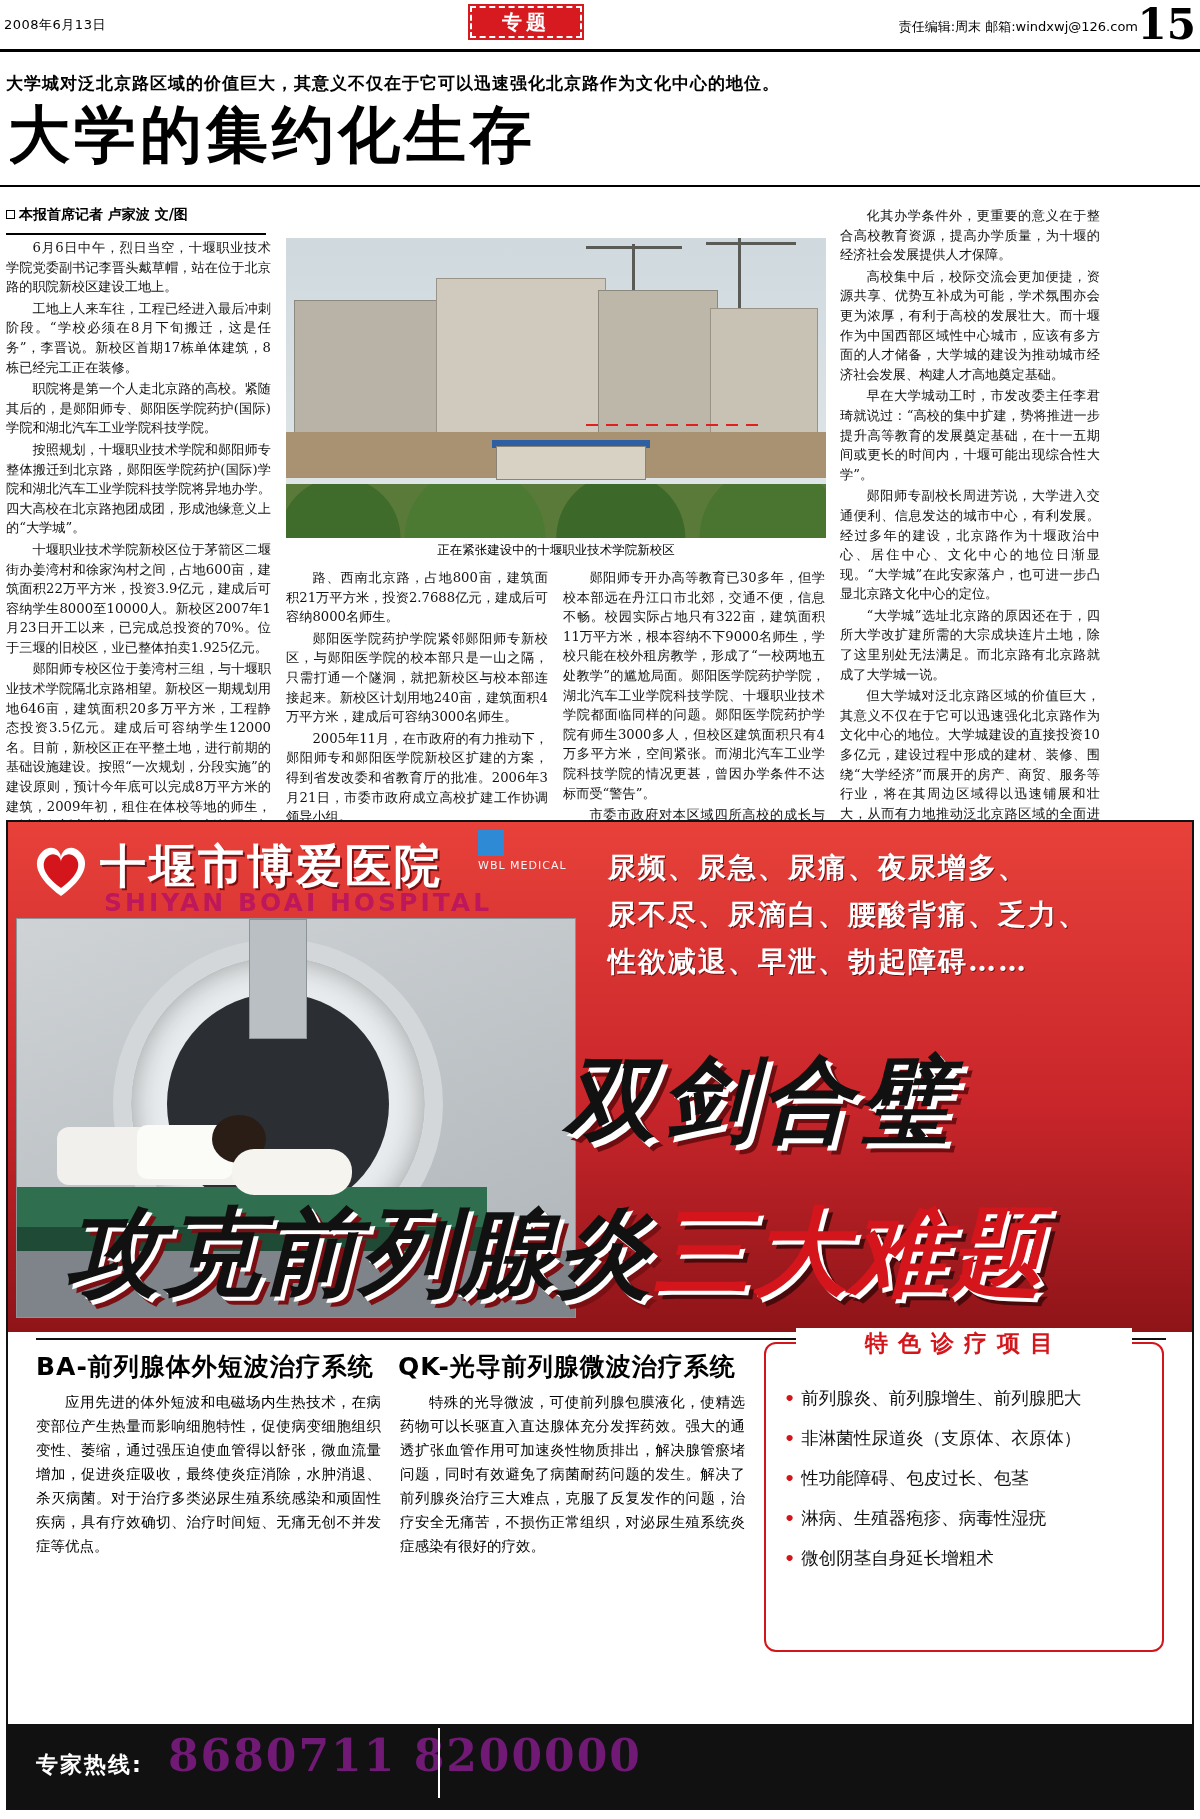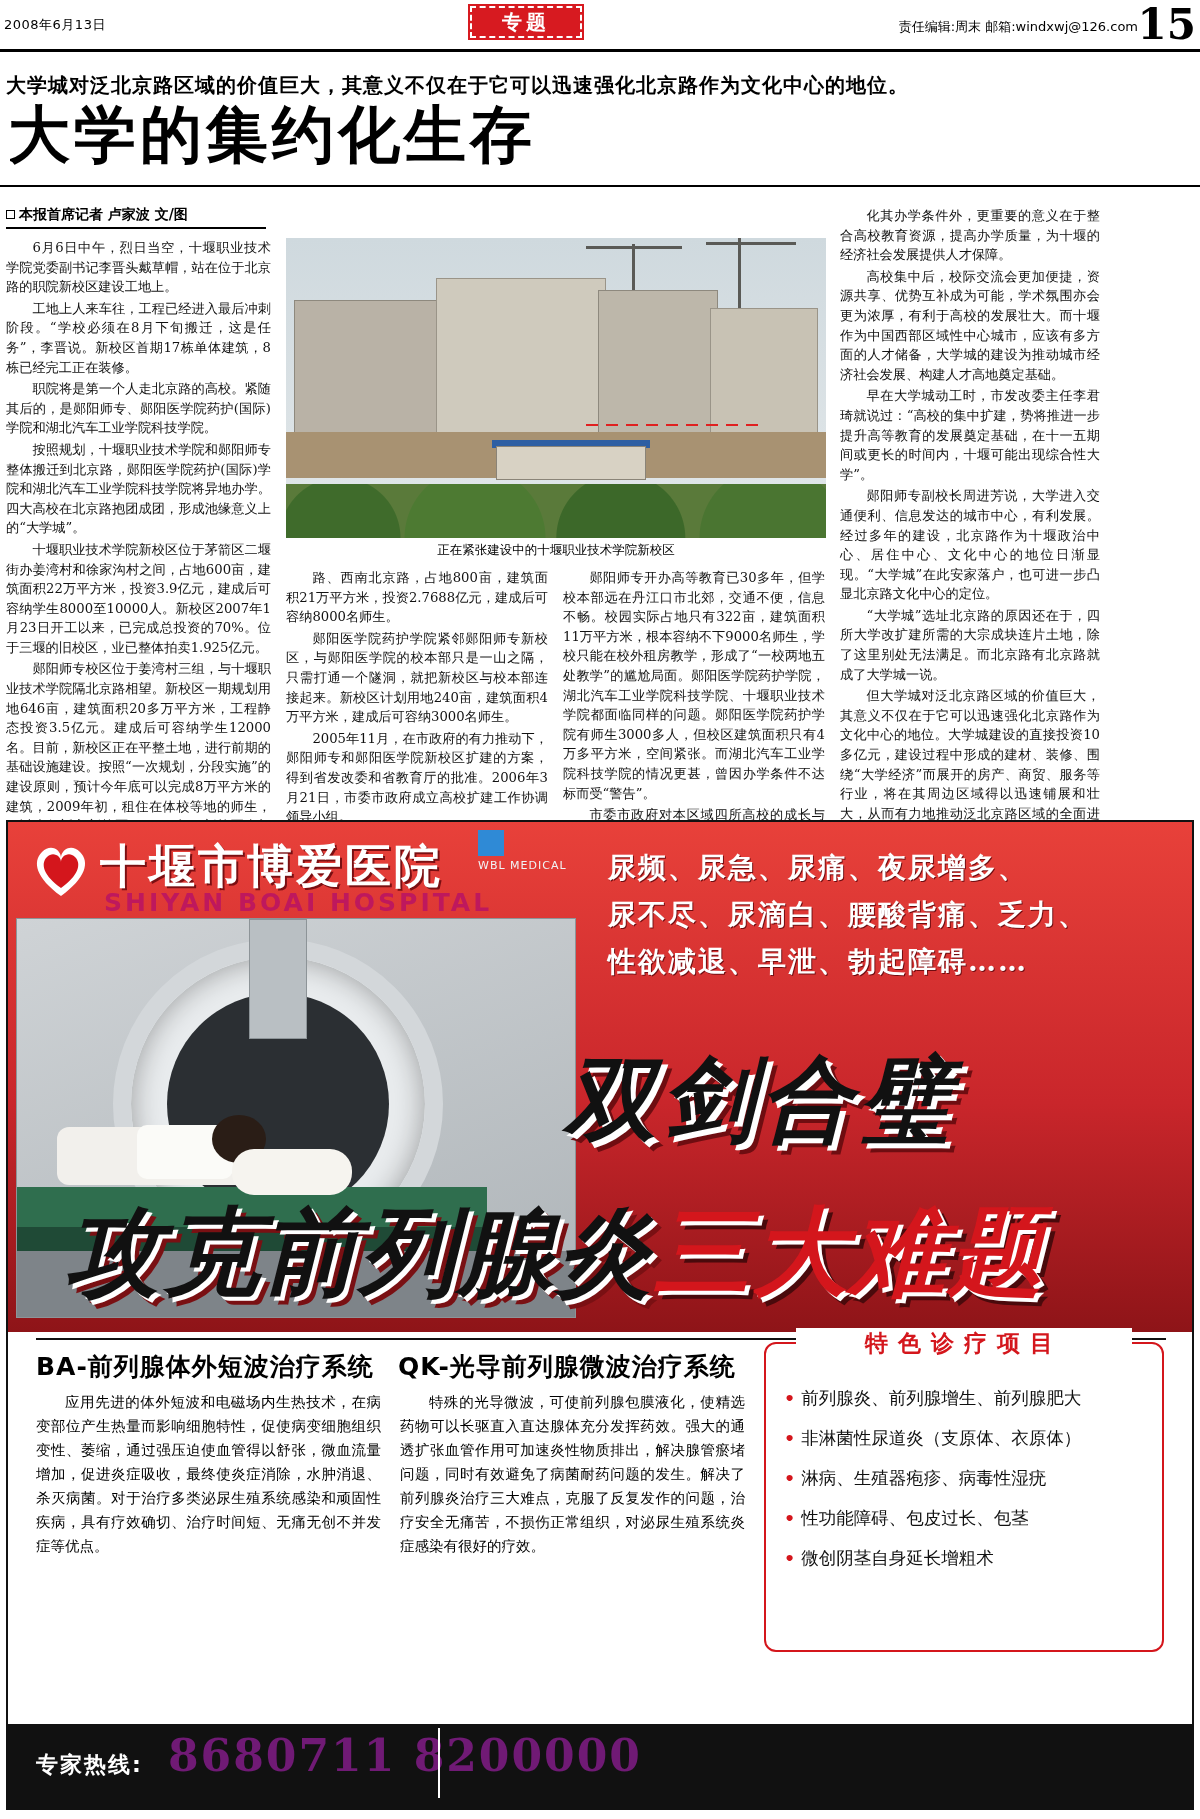--- a/index.html
+++ b/index.html
@@ -39,38 +39,38 @@
   }
   .mh-pageno {
     position:absolute; right:4px; top:2px;
     font-size:42px; font-weight:bold; line-height:46px;
     font-family:"DejaVu Serif","Liberation Serif",serif;
   }
 
   
   .kicker {
     position:absolute; left:6px; top:72px; width:1000px;
-    font-size:20px; font-weight:bold;
+    font-size:17px; font-weight:bold;
     font-family:Liberation Mono, monospace;
     letter-spacing:1px;
   }
   .headline {
     position:absolute; left:8px; top:100px;
     font-size:62px; font-weight:bold; line-height:70px;
     letter-spacing:4px;
     font-family:"DejaVu Sans","Liberation Sans",sans-serif;
   }
   .rule-head {
     position:absolute; left:0; top:185px; width:1200px; height:2px; background:#000;
   }
 
   
   .byline-box {
     position:absolute; left:6px; top:206px; width:260px;
-    border-bottom:2px solid #000; padding-bottom:3px;
+    border-bottom:2px solid #000; padding-bottom:9px;
     font-size:14px; font-weight:bold;
     font-family:"DejaVu Serif","Liberation Serif",serif;
   }
   .byline-box .sq {
     display:inline-block; width:9px; height:9px;
     border:1px solid #000; margin-right:4px;
   }
   .col {
     position:absolute;
     font-size:13.2px; line-height:19.6px;
@@ -361,22 +361,22 @@
     <div class="ad-sys" id="sys1">BA-前列腺体外短波治疗系统</div>
     <div class="ad-sys" id="sys2">QK-光导前列腺微波治疗系统</div>
     <div class="ad-sys-body" id="sysb1" style="text-indent:2em">应用先进的体外短波和电磁场内生热技术，在病变部位产生热量而影响细胞特性，促使病变细胞组织变性、萎缩，通过强压迫使血管得以舒张，微血流量增加，促进炎症吸收，最终使炎症消除，水肿消退、杀灭病菌。对于治疗多类泌尿生殖系统感染和顽固性疾病，具有疗效确切、治疗时间短、无痛无创不并发症等优点。</div>
     <div class="ad-sys-body" id="sysb2" style="text-indent:2em">特殊的光导微波，可使前列腺包膜液化，使精选药物可以长驱直入直达腺体充分发挥药效。强大的通透扩张血管作用可加速炎性物质排出，解决腺管瘀堵问题，同时有效避免了病菌耐药问题的发生。解决了前列腺炎治疗三大难点，克服了反复发作的问题，治疗安全无痛苦，不损伤正常组织，对泌尿生殖系统炎症感染有很好的疗效。</div>
 
     <div class="feat-box"></div>
     <div class="feat-title">特色诊疗项目</div>
     <div class="feat-list">
       <div><span class="dot">•</span><span>前列腺炎、前列腺增生、前列腺肥大</span></div>
       <div><span class="dot">•</span><span>非淋菌性尿道炎（支原体、衣原体）</span></div>
+      <div><span class="dot">•</span><span>性功能障碍、包皮过长、包茎</span></div>
       <div><span class="dot">•</span><span>淋病、生殖器疱疹、病毒性湿疣</span></div>
-      <div><span class="dot">•</span><span>性功能障碍、包皮过长、包茎</span></div>
       <div><span class="dot">•</span><span>微创阴茎自身延长增粗术</span></div>
     </div>
 
     <div class="ad-footer"></div>
     <div class="ad-hot-label">专家热线:</div>
     <div class="ad-hot-num">8680711    8200000</div>
     <div class="ad-foot-sep"></div>
 
   </div>
 </div>

